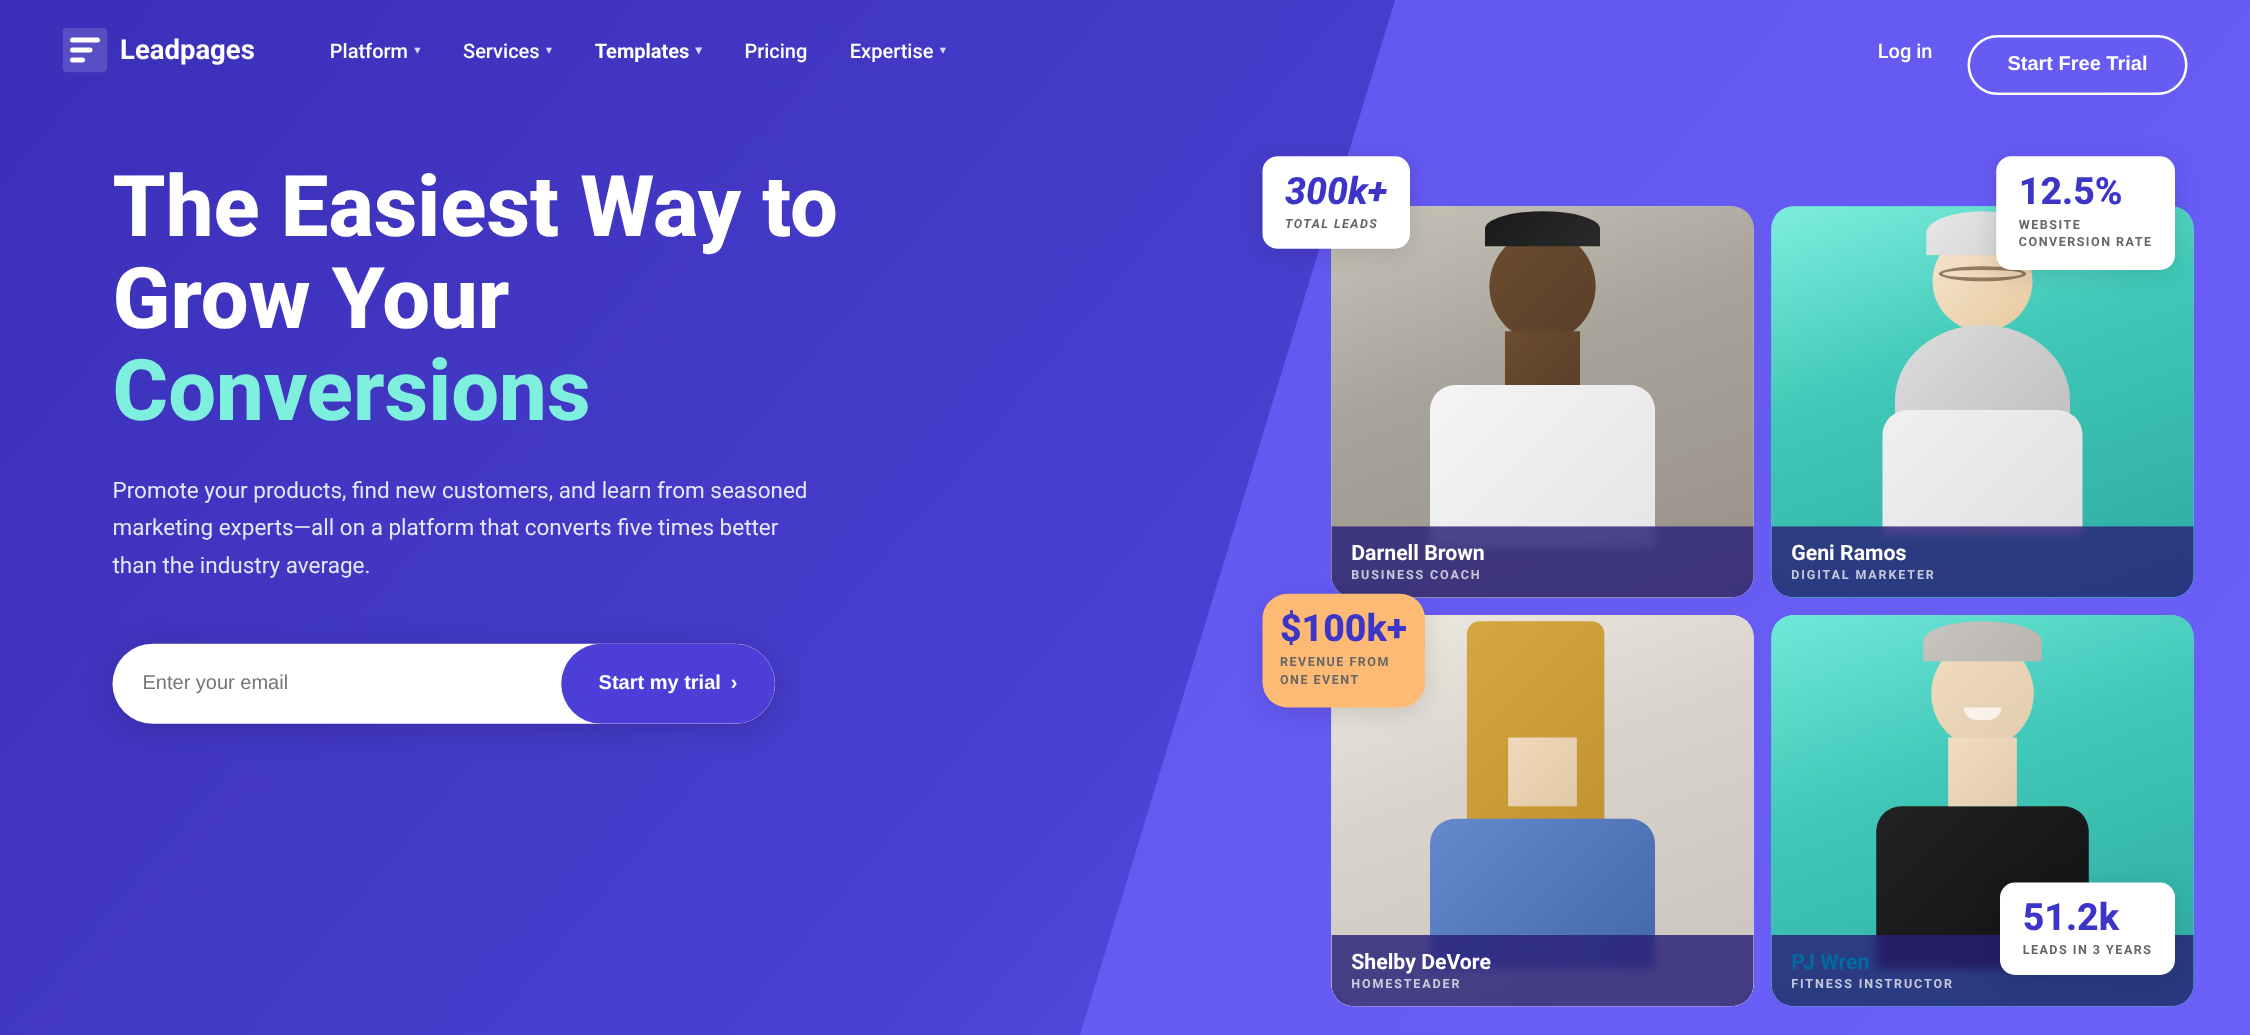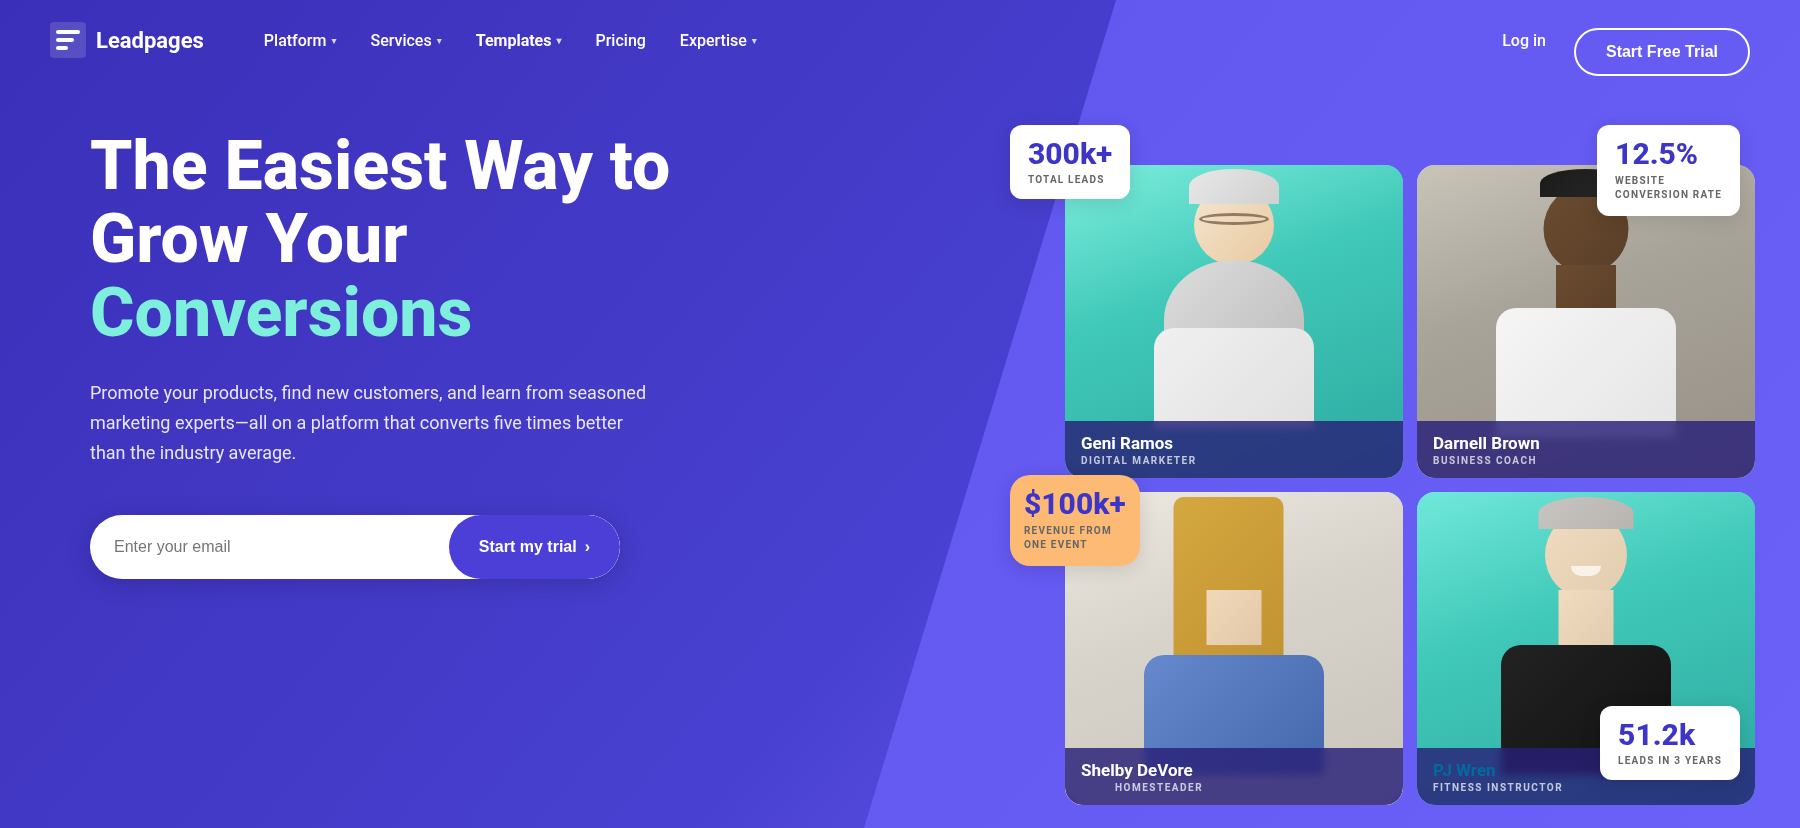--- a/index.html
+++ b/index.html
@@ -73,21 +73,21 @@
     <input type="email" style="flex: 1 1 0%; border: none; outline: none; font-size: 16px; color: rgb(51, 51, 51); padding: 0px 24px; background: transparent;" placeholder="Enter your email">
     <button style="background:#4B3FD8;color:white;border:none;font-size:16px;font-weight:600;padding:0 30px;height:100%;cursor:pointer;border-radius:50px;display:flex;align-items:center;gap:8px;white-space:nowrap;">
       <span>Start my trial</span>
       <span style="font-size:16px;">›</span>
     </button>
   </div>
 </div>
 
 <div style="position:absolute;top:105px;right:45px;width:730px;height:700px;">
 
-  <div style="position:absolute;top:20px;left:-15px;z-index:20;background:white;border-radius:12px;padding:14px 18px;box-shadow:0 4px 20px rgba(0,0,0,0.12);">
+  <div style="position:absolute;top:20px;left:-15px;z-index:20;background:white;border-radius:12px;padding:14px 18px;box-shadow:0 4px 20px rgba(0,0,0,0.12);font-style:italic;">
     <div style="color:#3D35C8;font-size:30px;font-weight:800;line-height:1;">300k+</div>
     <div style="color:#666;font-size:10px;font-weight:700;letter-spacing:1.2px;text-transform:uppercase;margin-top:5px;">Total Leads</div>
   </div>
 
   <div style="position:absolute;top:20px;right:15px;z-index:20;background:white;border-radius:12px;padding:14px 18px;box-shadow:0 4px 20px rgba(0,0,0,0.12);">
     <div style="color:#3D35C8;font-size:30px;font-weight:800;line-height:1;">12.5%</div>
     <div style="color:#666;font-size:10px;font-weight:700;letter-spacing:1.2px;text-transform:uppercase;margin-top:5px;line-height:1.4;">WEBSITE<br>CONVERSION RATE</div>
   </div>
 
   <div style="position:absolute;top:370px;left:-15px;z-index:20;background:#fdba74;border-radius:20px;padding:14px 14px;box-shadow:0 4px 20px rgba(0,0,0,0.12);">
@@ -95,74 +95,74 @@
     <div style="color:#666;font-size:10px;font-weight:700;letter-spacing:1.2px;text-transform:uppercase;margin-top:5px;line-height:1.4;">REVENUE FROM<br>ONE EVENT</div>
   </div>
 
   <div style="position:absolute;bottom:25px;right:15px;z-index:20;background:white;border-radius:12px;padding:14px 18px;box-shadow:0 4px 20px rgba(0,0,0,0.12);">
     <div style="color:#3D35C8;font-size:30px;font-weight:800;line-height:1;">51.2k</div>
     <div style="color:#666;font-size:10px;font-weight:700;letter-spacing:1.2px;text-transform:uppercase;margin-top:5px;">Leads In 3 Years</div>
   </div>
 
   <div style="position:absolute;top:60px;left:40px;right:0;bottom:0;display:grid;grid-template-columns:1fr 1fr;grid-template-rows:1fr 1fr;gap:14px;">
 
+    <div style="position:relative;border-radius:18px;overflow:hidden;background:#D8D2C4;">
+
+      <div style="width:100%;height:100%;background:linear-gradient(160deg,#C8C4B8 0%,#A8A49A 40%,#989088 100%);position:relative;">
+
+        <div style="position:absolute;top:20px;left:50%;transform:translateX(-50%);width:85px;height:88px;border-radius:50%;background:linear-gradient(135deg,#6B4C30 0%,#5A3E28 100%);"></div>
+
+        <div style="position:absolute;top:100px;left:50%;transform:translateX(-50%);width:60px;height:60px;background:linear-gradient(135deg,#6B4C30 0%,#5A3E28 100%);"></div>
+        <div style="position:absolute;bottom:40px;left:50%;transform:translateX(-50%);width:180px;height:130px;border-radius:20px 20px 0 0;background:linear-gradient(135deg,#f5f5f5 0%,#e5e5e5 100%);"></div>
+
+        <div style="position:absolute;top:4px;left:50%;transform:translateX(-50%);width:92px;height:28px;border-radius:50% 50% 0 0;background:linear-gradient(135deg,#1a1a1a 0%,#2a2a2a 100%);"></div>
+      </div>
+
+      <div style="position:absolute;bottom:0;left:0;right:0;background:rgba(40,32,120,0.82);padding:12px 16px;backdrop-filter:blur(4px);">
+        <div style="color:white;font-size:17px;font-weight:700;">Darnell Brown</div>
+        <div style="color:rgba(255,255,255,0.72);font-size:10px;font-weight:700;letter-spacing:1.5px;text-transform:uppercase;margin-top:2px;">Business Coach</div>
+      </div>
+    </div>
+
     <div style="position:relative;border-radius:18px;overflow:hidden;background:#5EDDD0;">
 
       <div style="width:100%;height:100%;background:linear-gradient(160deg,#7EEEDD 0%,#40C8B8 40%,#2DAAA0 100%);position:relative;">
 
         <div style="position:absolute;top:20px;left:50%;transform:translateX(-50%);width:80px;height:80px;border-radius:50%;background:linear-gradient(135deg,#f5e6d0 0%,#e8c9a0 100%);"></div>
         <div style="position:absolute;top:95px;left:50%;transform:translateX(-50%);width:140px;height:120px;border-radius:50% 50% 0 0;background:linear-gradient(135deg,#ddd 0%,#bbb 100%);"></div>
 
         <div style="position:absolute;bottom:50px;left:50%;transform:translateX(-50%);width:160px;height:100px;border-radius:20px 20px 0 0;background:linear-gradient(135deg,#f0f0f0 0%,#e0e0e0 100%);"></div>
 
         <div style="position:absolute;top:48px;left:50%;transform:translateX(-50%);width:70px;height:12px;border-radius:50%;border:3px solid rgba(80,60,40,0.6);"></div>
 
         <div style="position:absolute;top:4px;left:50%;transform:translateX(-50%);width:90px;height:35px;border-radius:50% 50% 0 0;background:linear-gradient(135deg,#e8e8e8 0%,#d0d0d0 100%);"></div>
       </div>
 
       <div style="position:absolute;bottom:0;left:0;right:0;background:rgba(40,32,120,0.82);padding:12px 16px;backdrop-filter:blur(4px);">
         <div style="color:white;font-size:17px;font-weight:700;">Geni Ramos</div>
         <div style="color:rgba(255,255,255,0.72);font-size:10px;font-weight:700;letter-spacing:1.5px;text-transform:uppercase;margin-top:2px;">Digital Marketer</div>
       </div>
     </div>
 
-    <div style="position:relative;border-radius:18px;overflow:hidden;background:#D8D2C4;">
-
-      <div style="width:100%;height:100%;background:linear-gradient(160deg,#C8C4B8 0%,#A8A49A 40%,#989088 100%);position:relative;">
-
-        <div style="position:absolute;top:20px;left:50%;transform:translateX(-50%);width:85px;height:88px;border-radius:50%;background:linear-gradient(135deg,#6B4C30 0%,#5A3E28 100%);"></div>
-
-        <div style="position:absolute;top:100px;left:50%;transform:translateX(-50%);width:60px;height:60px;background:linear-gradient(135deg,#6B4C30 0%,#5A3E28 100%);"></div>
-        <div style="position:absolute;bottom:40px;left:50%;transform:translateX(-50%);width:180px;height:130px;border-radius:20px 20px 0 0;background:linear-gradient(135deg,#f5f5f5 0%,#e5e5e5 100%);"></div>
-
-        <div style="position:absolute;top:4px;left:50%;transform:translateX(-50%);width:92px;height:28px;border-radius:50% 50% 0 0;background:linear-gradient(135deg,#1a1a1a 0%,#2a2a2a 100%);"></div>
-      </div>
-
-      <div style="position:absolute;bottom:0;left:0;right:0;background:rgba(40,32,120,0.82);padding:12px 16px;backdrop-filter:blur(4px);">
-        <div style="color:white;font-size:17px;font-weight:700;">Darnell Brown</div>
-        <div style="color:rgba(255,255,255,0.72);font-size:10px;font-weight:700;letter-spacing:1.5px;text-transform:uppercase;margin-top:2px;">Business Coach</div>
-      </div>
-    </div>
-
     <div style="position:relative;border-radius:18px;overflow:hidden;background:#F0EDE6;">
 
       <div style="width:100%;height:100%;background:linear-gradient(160deg,#EEEAE2 0%,#D8D4CC 40%,#C8C4BC 100%);position:relative;">
 
         <div style="position:absolute;top:15px;left:50%;transform:translateX(-50%);width:88px;height:90px;border-radius:50%;background:linear-gradient(135deg,#f0d8b8 0%,#e0c8a8 100%);"></div>
 
         <div style="position:absolute;top:5px;left:50%;transform:translateX(-55%);width:110px;height:200px;border-radius:10px;background:linear-gradient(135deg,#D4A840 0%,#C09030 100%);z-index:0;"></div>
 
         <div style="position:absolute;bottom:30px;left:50%;transform:translateX(-50%);width:180px;height:120px;border-radius:20px 20px 0 0;background:linear-gradient(135deg,#6688CC 0%,#4466AA 100%);"></div>
 
         <div style="position:absolute;top:98px;left:50%;transform:translateX(-50%);width:55px;height:55px;background:linear-gradient(135deg,#f0d8b8 0%,#e0c8a8 100%);z-index:1;"></div>
       </div>
 
       <div style="position:absolute;bottom:0;left:0;right:0;background:rgba(40,32,120,0.82);padding:12px 16px;backdrop-filter:blur(4px);">
         <div style="color:white;font-size:17px;font-weight:700;">Shelby DeVore</div>
-        <div style="color:rgba(255,255,255,0.72);font-size:10px;font-weight:700;letter-spacing:1.5px;text-transform:uppercase;margin-top:2px;margin-left:34px;">Homesteader</div>
+        <div style="color:rgba(255,255,255,0.72);font-size:10px;font-weight:700;letter-spacing:1.5px;text-transform:uppercase;margin-top:2px;">Homesteader</div>
       </div>
     </div>
 
     <div style="position:relative;border-radius:18px;overflow:hidden;background:#5EDDD0;">
 
       <div style="width:100%;height:100%;background:linear-gradient(160deg,#70E8DA 0%,#40C8B8 40%,#2DAAA0 100%);position:relative;">
 
         <div style="position:absolute;top:20px;left:50%;transform:translateX(-50%);width:82px;height:86px;border-radius:50%;background:linear-gradient(135deg,#f2dcc0 0%,#e2ccb0 100%);"></div>
 
         <div style="position:absolute;top:5px;left:50%;transform:translateX(-50%);width:95px;height:32px;border-radius:50% 50% 0 0;background:linear-gradient(135deg,#c8c4c0 0%,#b8b4b0 100%);"></div>

